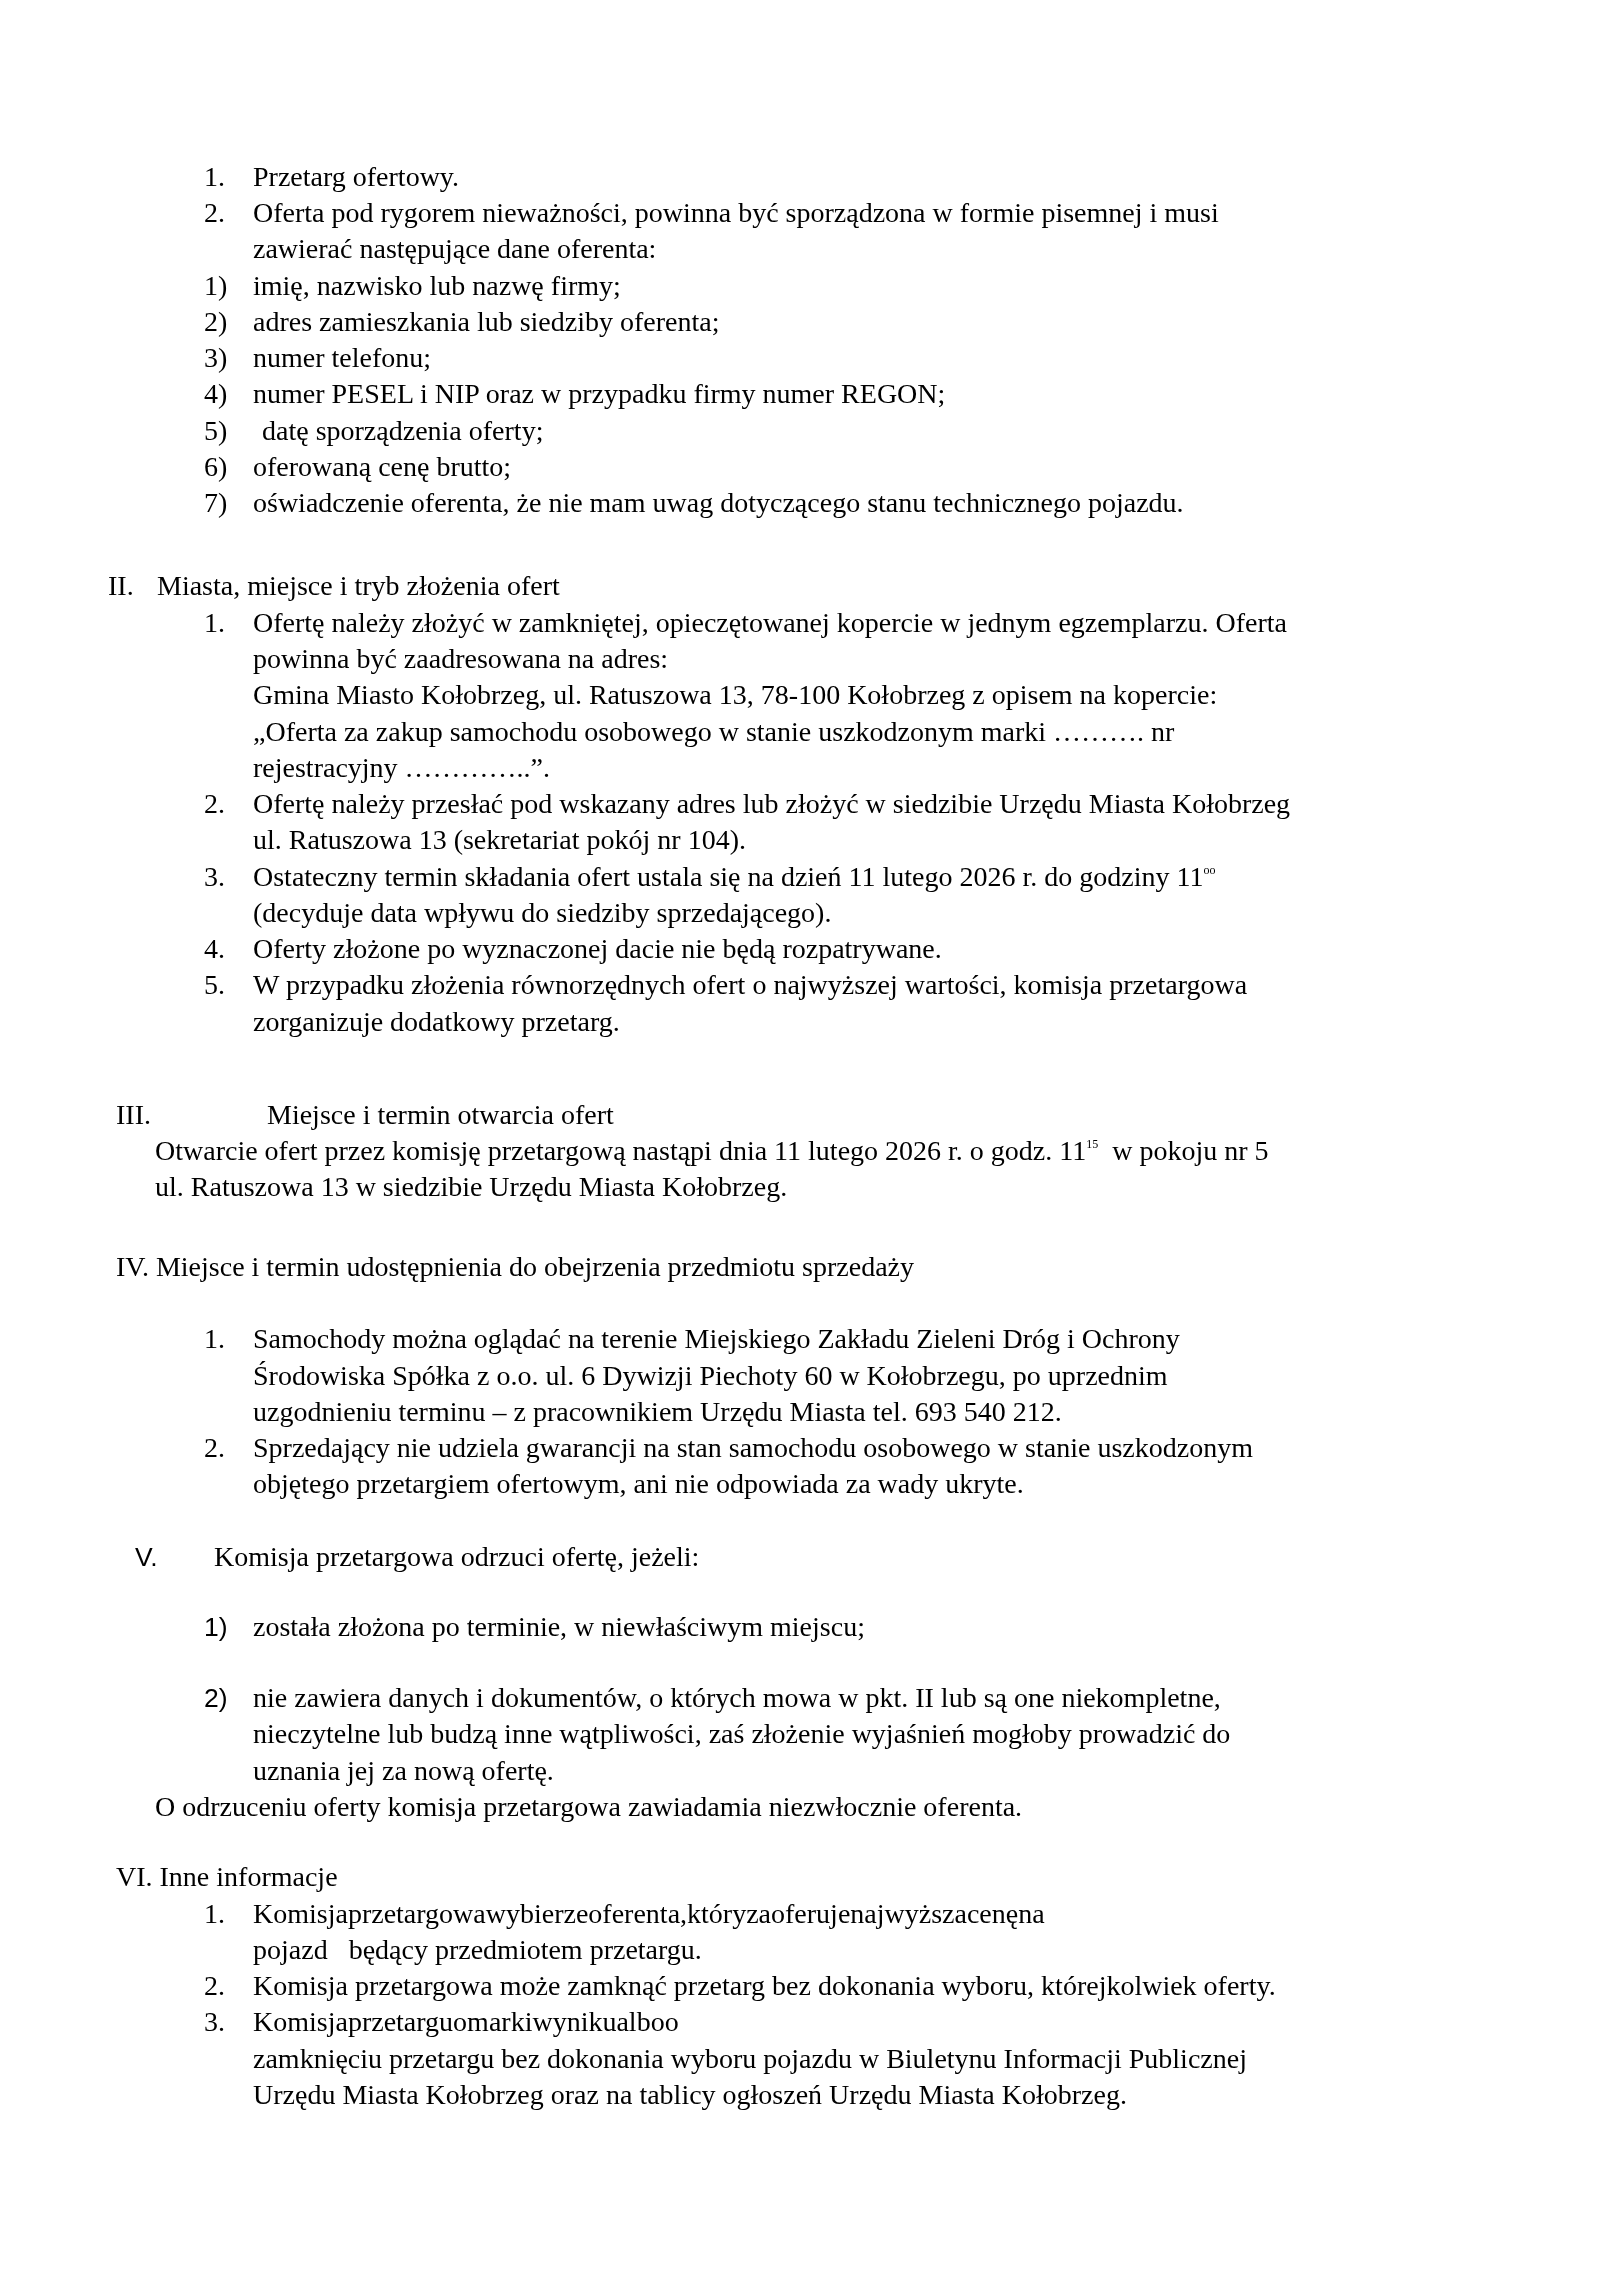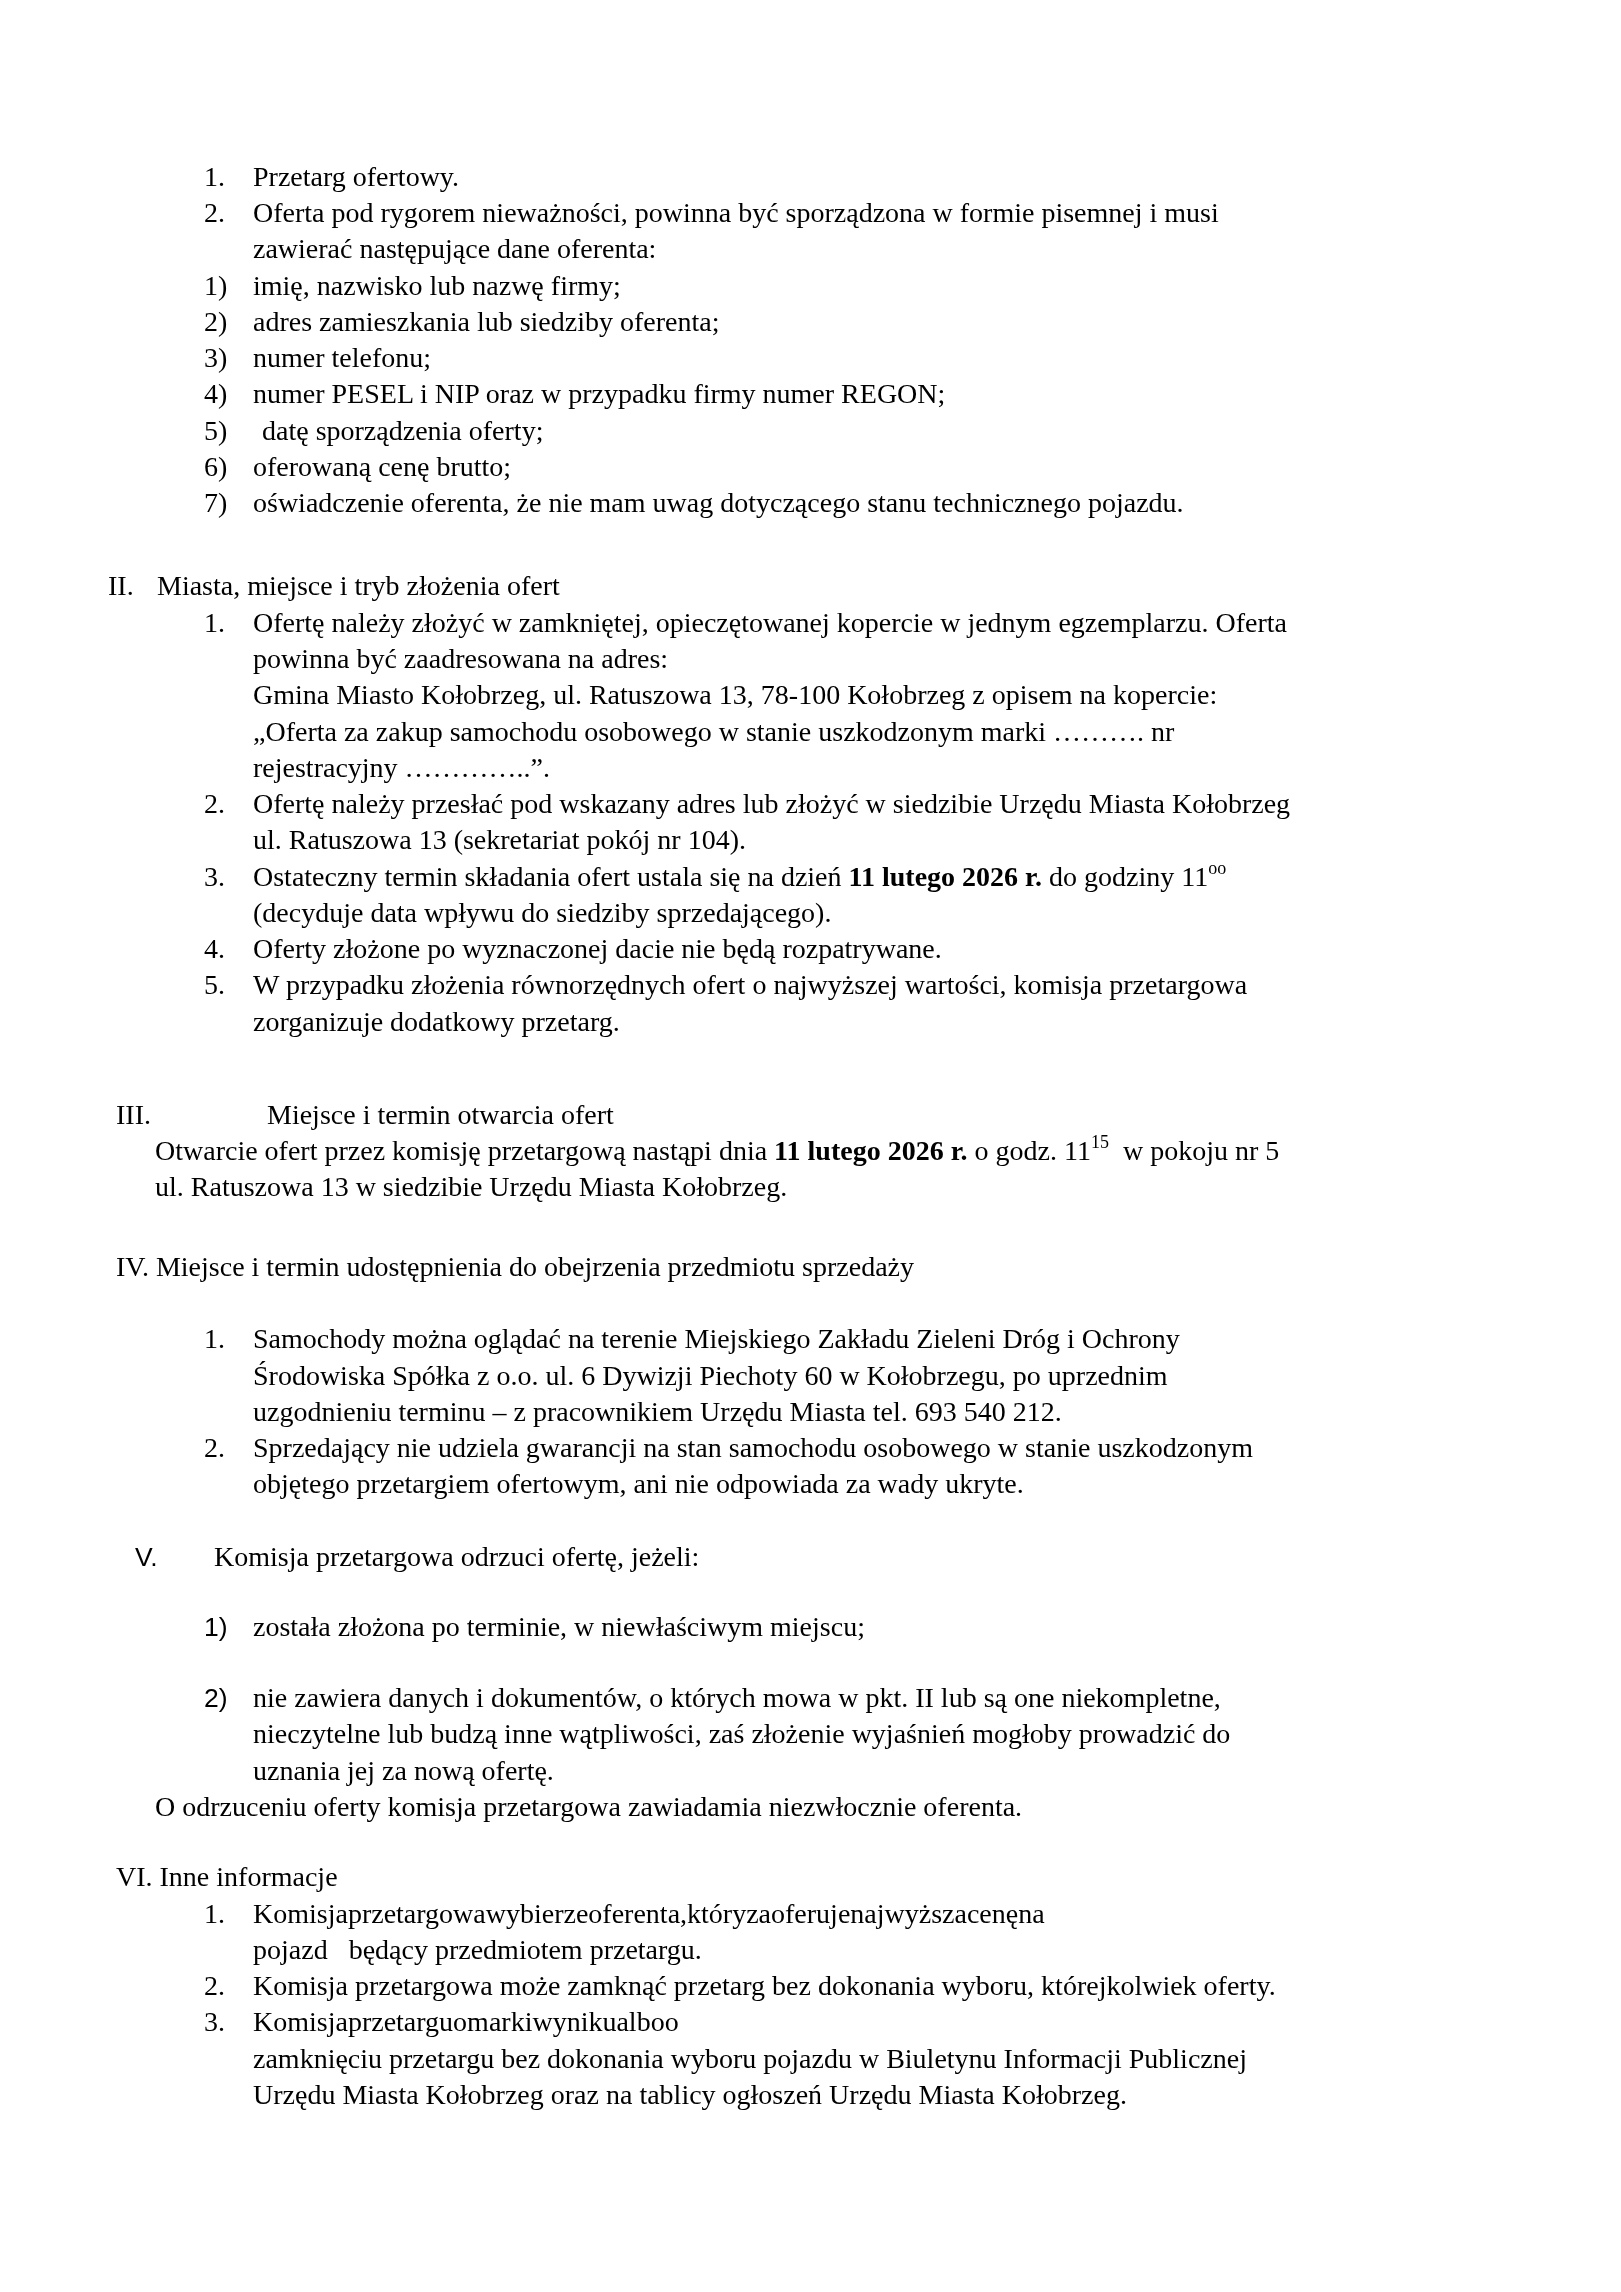--- a/index.html
+++ b/index.html
@@ -4,22 +4,22 @@
 <style>
   html, body { margin: 0; padding: 0; background: #ffffff; }
   body {
     width: 1621px; height: 2293px; position: relative; overflow: hidden;
     font-family: "Liberation Serif", "DejaVu Serif", serif;
     font-size: 28px; color: #000; line-height: 36px;
   }
   .ln { position: absolute; white-space: nowrap; }
   .num { position: absolute; }
   .sans { font-family: "Liberation Sans", "DejaVu Sans", sans-serif; font-size: 26.5px; }
-  b { font-weight: bold; }
-  sup { font-size: 18px; line-height: 0; position: relative; top: -2px; vertical-align: super; }
+  b { font-weight: normal; }
+  sup { font-size: 12px; line-height: 0; position: relative; top: -2px; vertical-align: super; }
   .just { display: flex; justify-content: flex-start; }
 </style>
 </head>
 <body>
 
 <div>
   <span class="num" style="left:204px;top:159px">1.</span>
   <span class="ln" style="left:253px;top:159px">Przetarg ofertowy.</span>
 
   <span class="num" style="left:204px;top:195px">2.</span>

